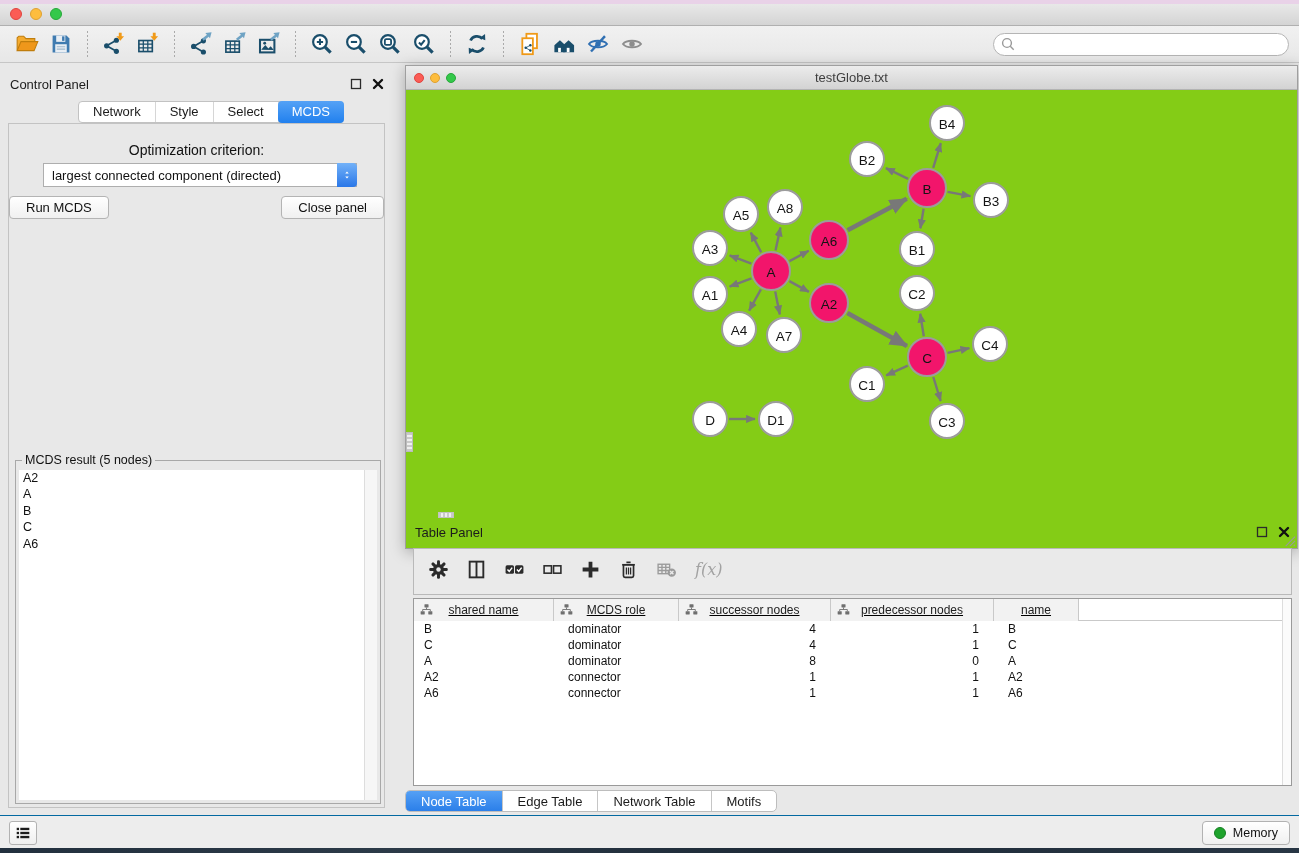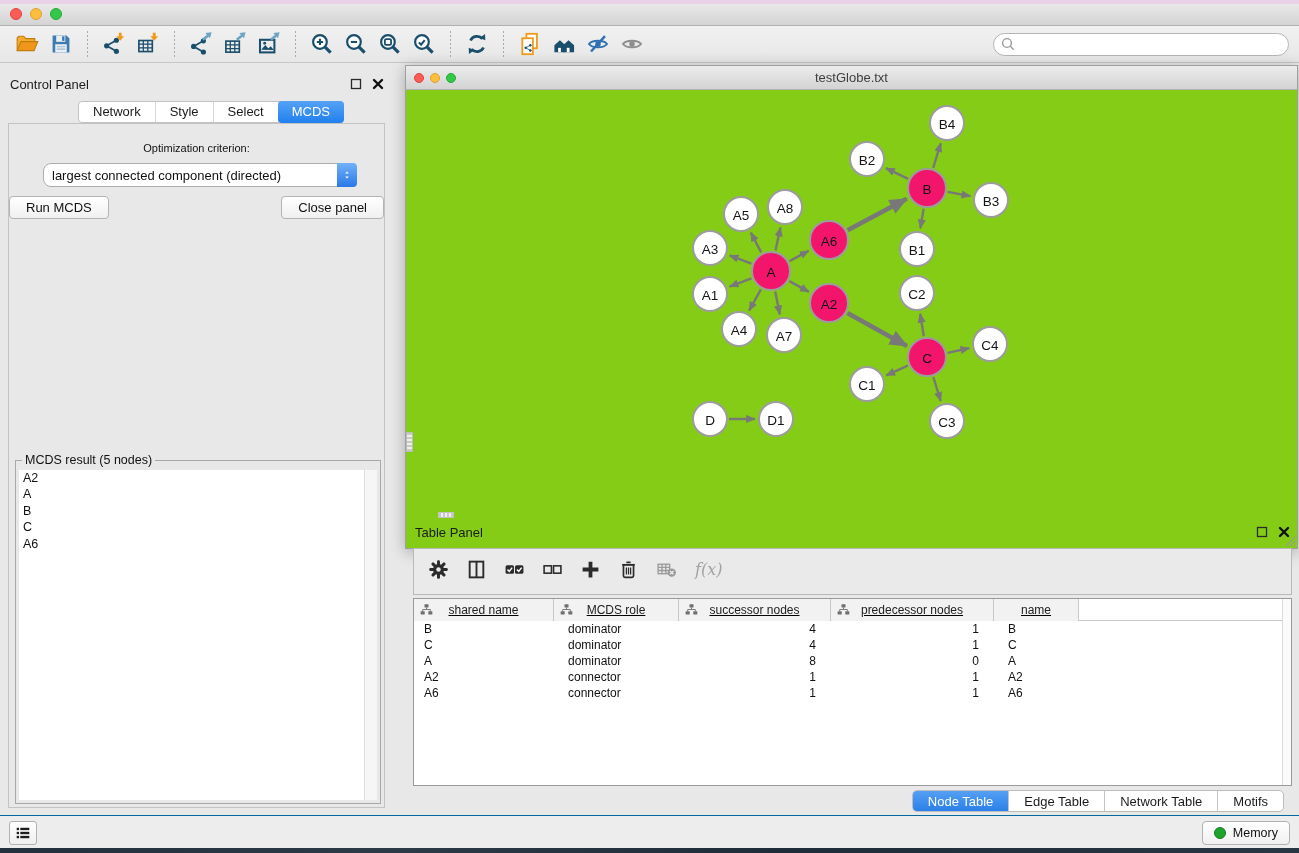--- a/index.html
+++ b/index.html
@@ -41,23 +41,23 @@
   .panel-head .ph-icons { position:absolute; right:8px; top:6px; display:flex; gap:8px; }
   .ph-ic { width:14px; height:14px; } .ph-ic svg{ width:14px; height:14px; }
   .cp-tabs { position:absolute; left:78px; top:30px; height:22px; display:flex;
     background:#fff; border:1px solid #c2c2c2; border-radius:4px; overflow:visible; }
   .cp-tab { padding:0 14px; font-size:13px; line-height:20px; color:#1b1b1b; border-right:1px solid #d6d6d6; }
   .cp-tab:last-child { border-right:none; }
   .cp-tab.active { background:linear-gradient(#55a2f6,#2180ee); color:#fff; border-radius:4px;
     margin:-1px; line-height:22px; border-right:none; }
   .cp-content { position:absolute; left:8px; top:52px; width:377px; height:685px;
     border:1px solid #c3c3c3; background:#e8e8e8; }
-  .opt-label { margin-top:18px; text-align:center; font-size:11px; color:#111; }
+  .opt-label { margin-top:18px; text-align:center; font-size:14px; color:#111; }
   .dropdown { position:absolute; left:34px; top:39px; width:314px; height:24px; background:#fff;
-    border:1px solid #aeaeae; border-radius:8px; }
+    border:1px solid #aeaeae; border-radius:0; }
   .dropdown .dd-text { position:absolute; left:8px; top:4px; font-size:13px; color:#111; white-space:nowrap; }
   .dropdown .dd-step { position:absolute; right:-1px; top:-1px; width:20px; height:24px; border-radius:0 4px 4px 0;
     background:linear-gradient(#72b1f8,#2a77e8); display:flex; flex-direction:column; align-items:center; justify-content:center; gap:1px; }
   .dd-step svg { width:10px; height:8px; }
   .btn-row { position:absolute; left:0; top:72px; width:100%; display:flex; justify-content:space-between; gap:14px; }
   .mac-btn { height:23px; padding:0 16px; font-size:13px; color:#111; background:linear-gradient(#fff,#f0f0f0);
     border:1px solid #b4b4b4; border-radius:4px; line-height:21px; }
   .result-fieldset { position:absolute; left:6px; top:336px; width:366px; height:344px; border:1px solid #a8a8a8; }
   .result-legend { position:absolute; left:6px; top:-8px; background:#e8e8e8; padding:0 3px; font-size:12.5px; color:#111; }
   .result-list { position:absolute; left:3px; top:9px; right:3px; bottom:3px; background:#fff; overflow:hidden; }
@@ -91,21 +91,21 @@
   .tbl-header { display:flex; height:22px; border-bottom:1px solid #c9c9c9;text-decoration:underline; }
   .th { position:relative; height:22px; background:#f2f2f2; border-right:1px solid #c9c9c9;
     display:flex; align-items:center; justify-content:center; font-size:12px; color:#222; }
   .th .tree { position:absolute; left:6px; top:4px; width:13px; height:13px; }
   .tbl-row { display:flex; height:16px; }
   .td { font-size:12px; color:#111; line-height:16px; white-space:nowrap; overflow:hidden; }
   .td.num { text-align:right; padding-right:15px; }
   .td.txt { padding-left:10px; }
   .td.txt2 { padding-left:14px; }
 
-  .tp-tabs { position:absolute; left:0; top:271px; width:879px; display:flex; justify-content:flex-end; }
+  .tp-tabs { position:absolute; left:0; top:271px; width:879px; display:flex; justify-content:flex-start; }
   .seg { display:flex; height:22px; border:1px solid #bdbdbd; border-radius:5px; background:#fff; overflow:hidden; }
   .seg-tab { padding:0 15px; font-size:13px; line-height:21px; color:#1b1b1b; border-right:1px solid #c6c6c6; }
   .seg-tab:last-child { border-right:none; }
   .seg-tab.active { background:linear-gradient(#55a0f5,#2b7fe9); color:#fff; }
 
   
   .statusbar { position:absolute; left:0; top:815px; width:1299px; height:40px;
     background:#ededed; border-top:1px solid #0369a1; }
   .list-btn { position:absolute; left:9px; top:5px; width:28px; height:24px; background:linear-gradient(#fff,#efefef);
     border:1px solid #b2b2b2; border-radius:3px; display:flex; align-items:center; justify-content:center; }

